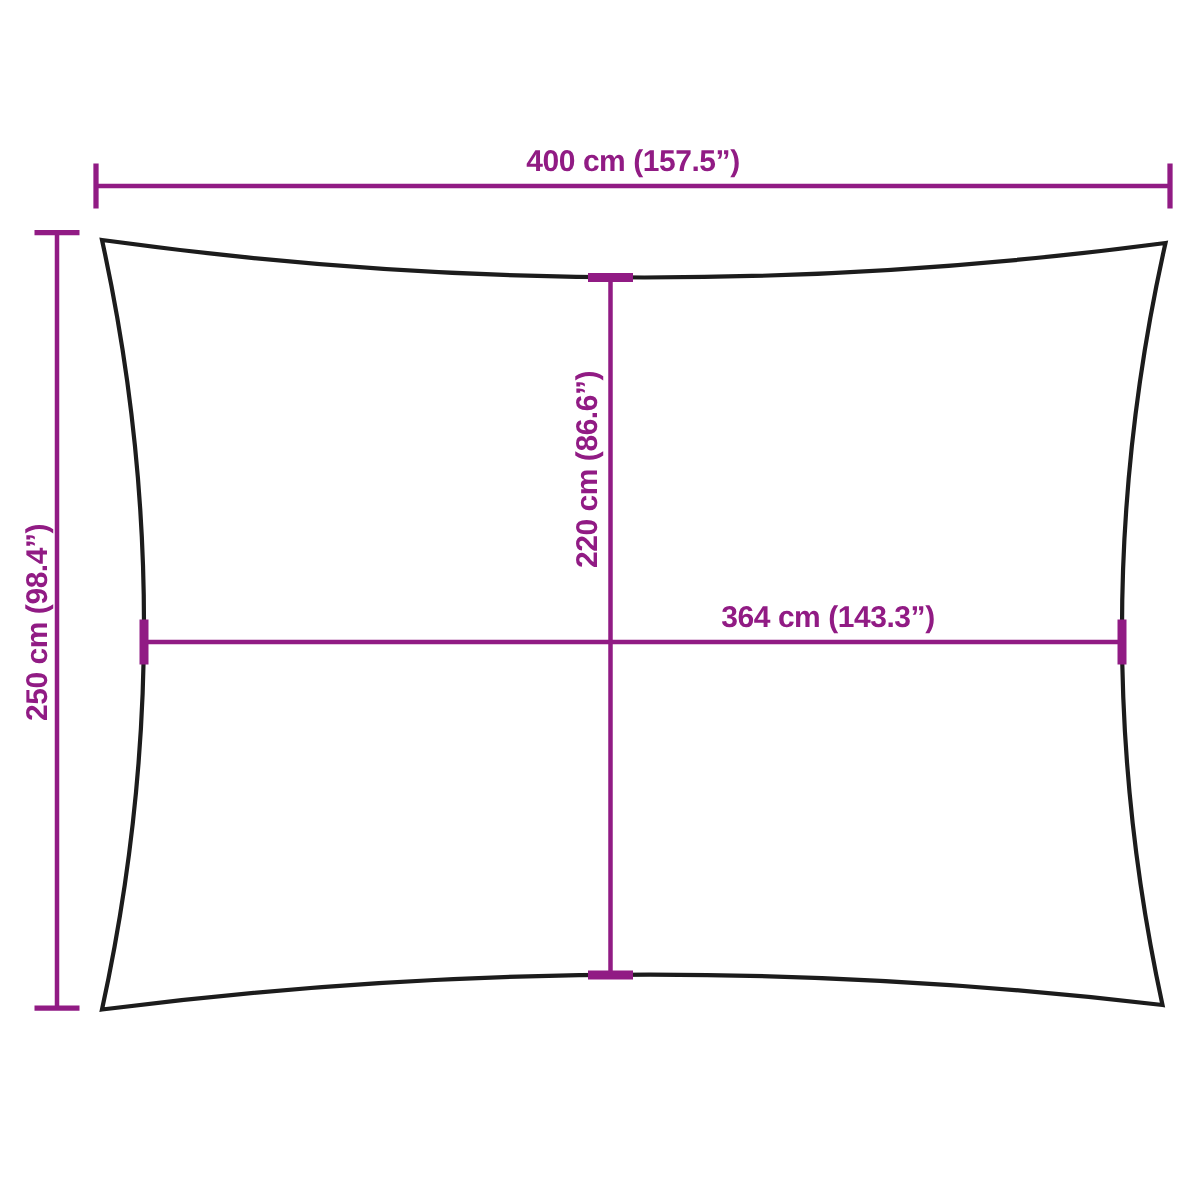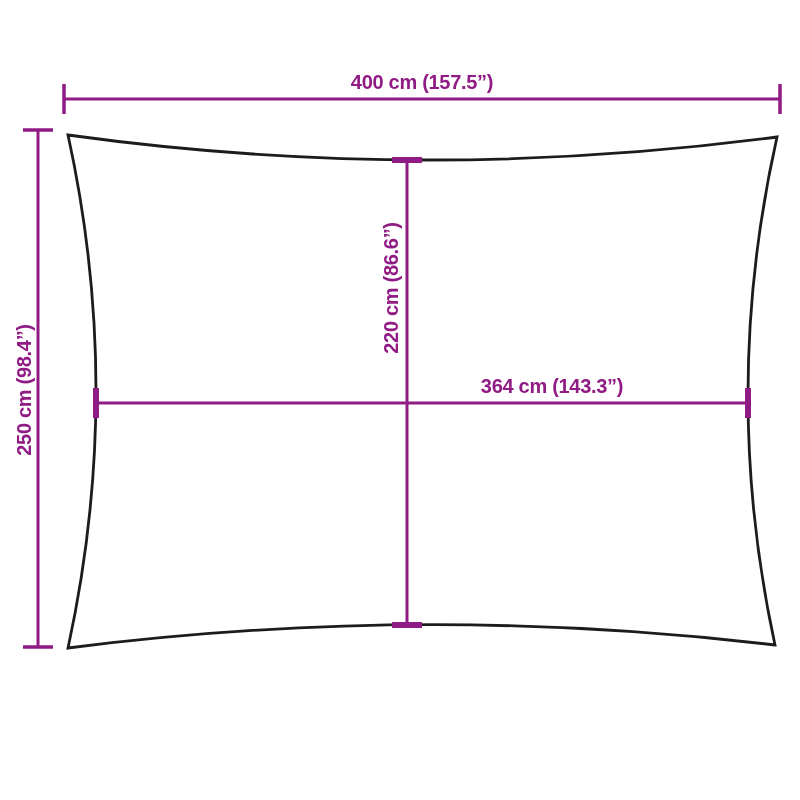--- a/index.html
+++ b/index.html
@@ -12,20 +12,21 @@
     padding: 0;
     background: var(--background);
   }
   .stage {
     position: relative;
     width: 800px;
     height: 724px;
     background: var(--background);
     overflow: hidden;
     font-family: "Liberation Sans", "DejaVu Sans", sans-serif;
+    margin-top: 25px;
   }
   svg { display: block; }
   .sail {
     fill: none;
     stroke: var(--outline);
     stroke-width: 2.8;
     stroke-linejoin: miter;
     stroke-miterlimit: 12;
   }
   .dim-line {

